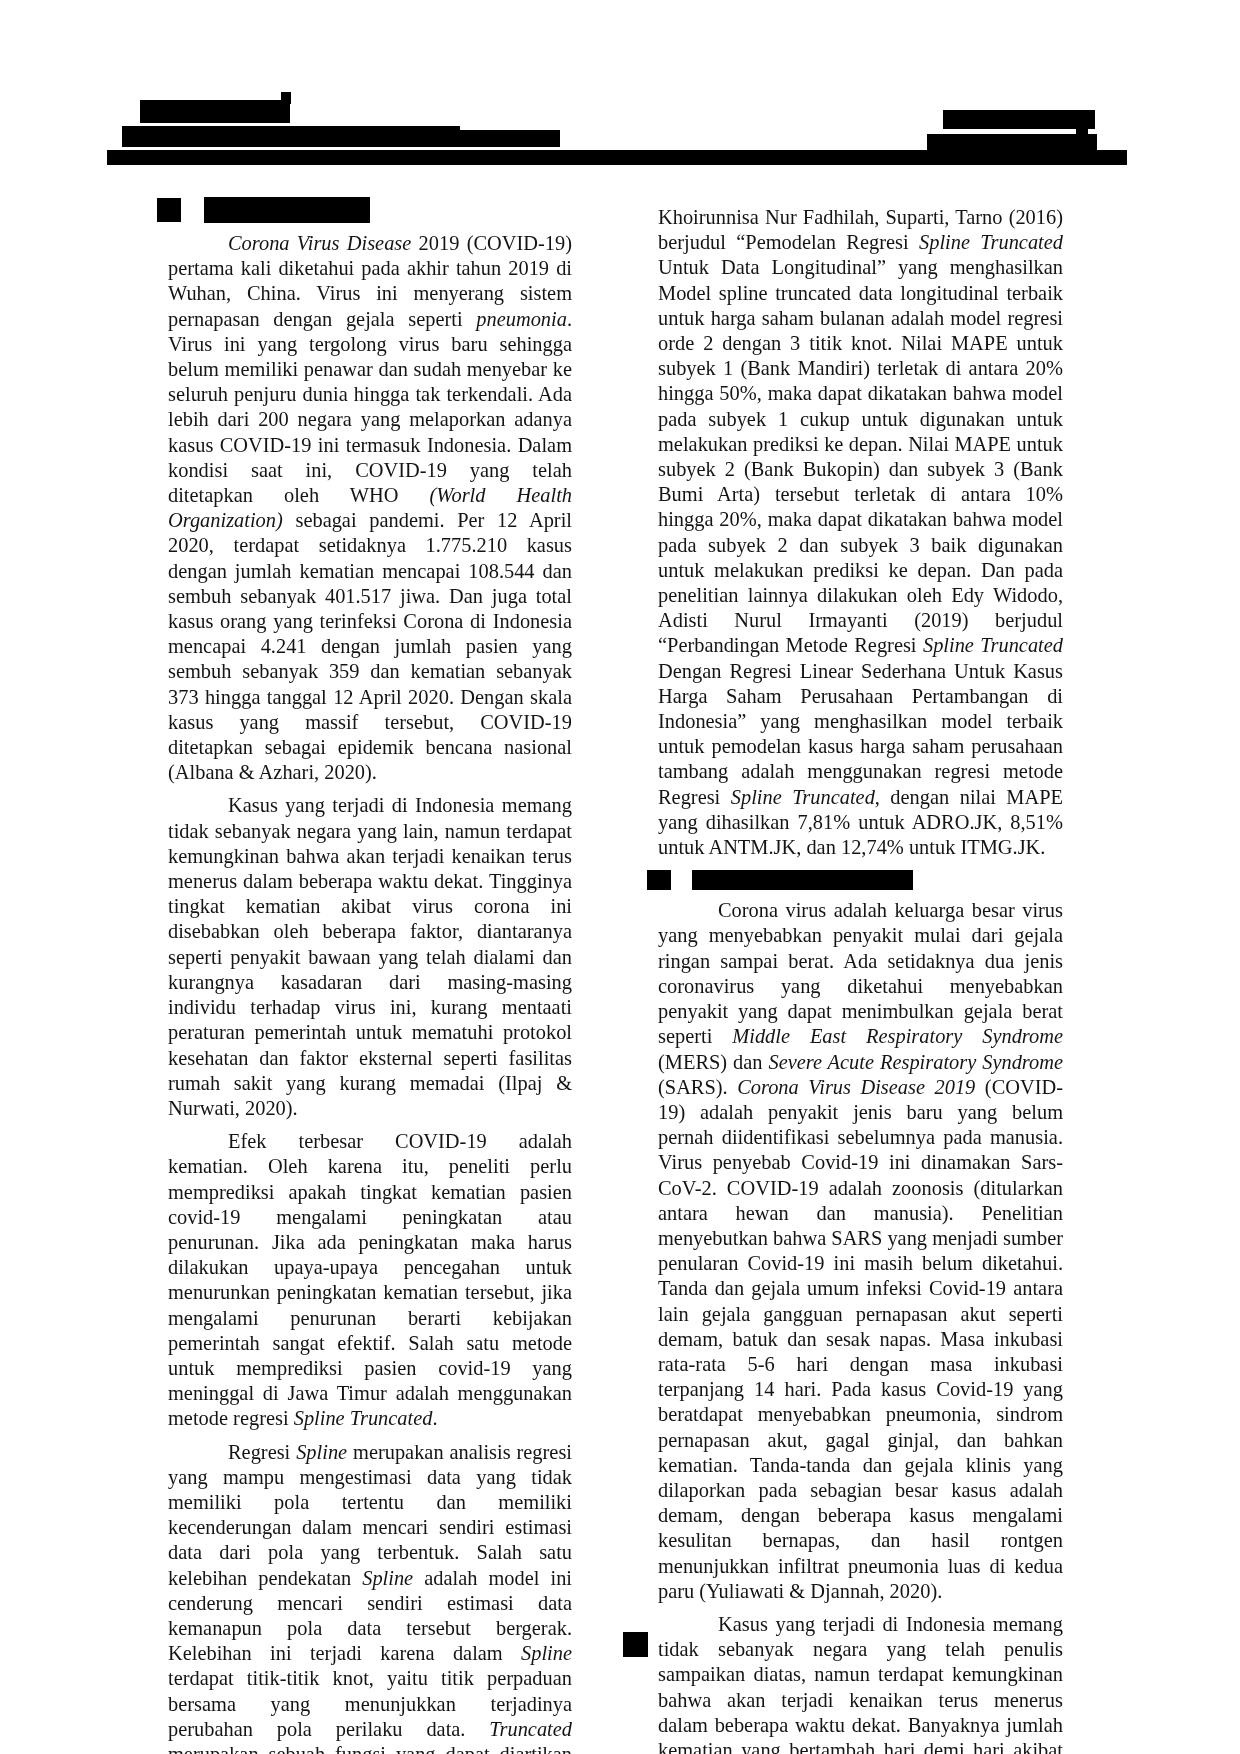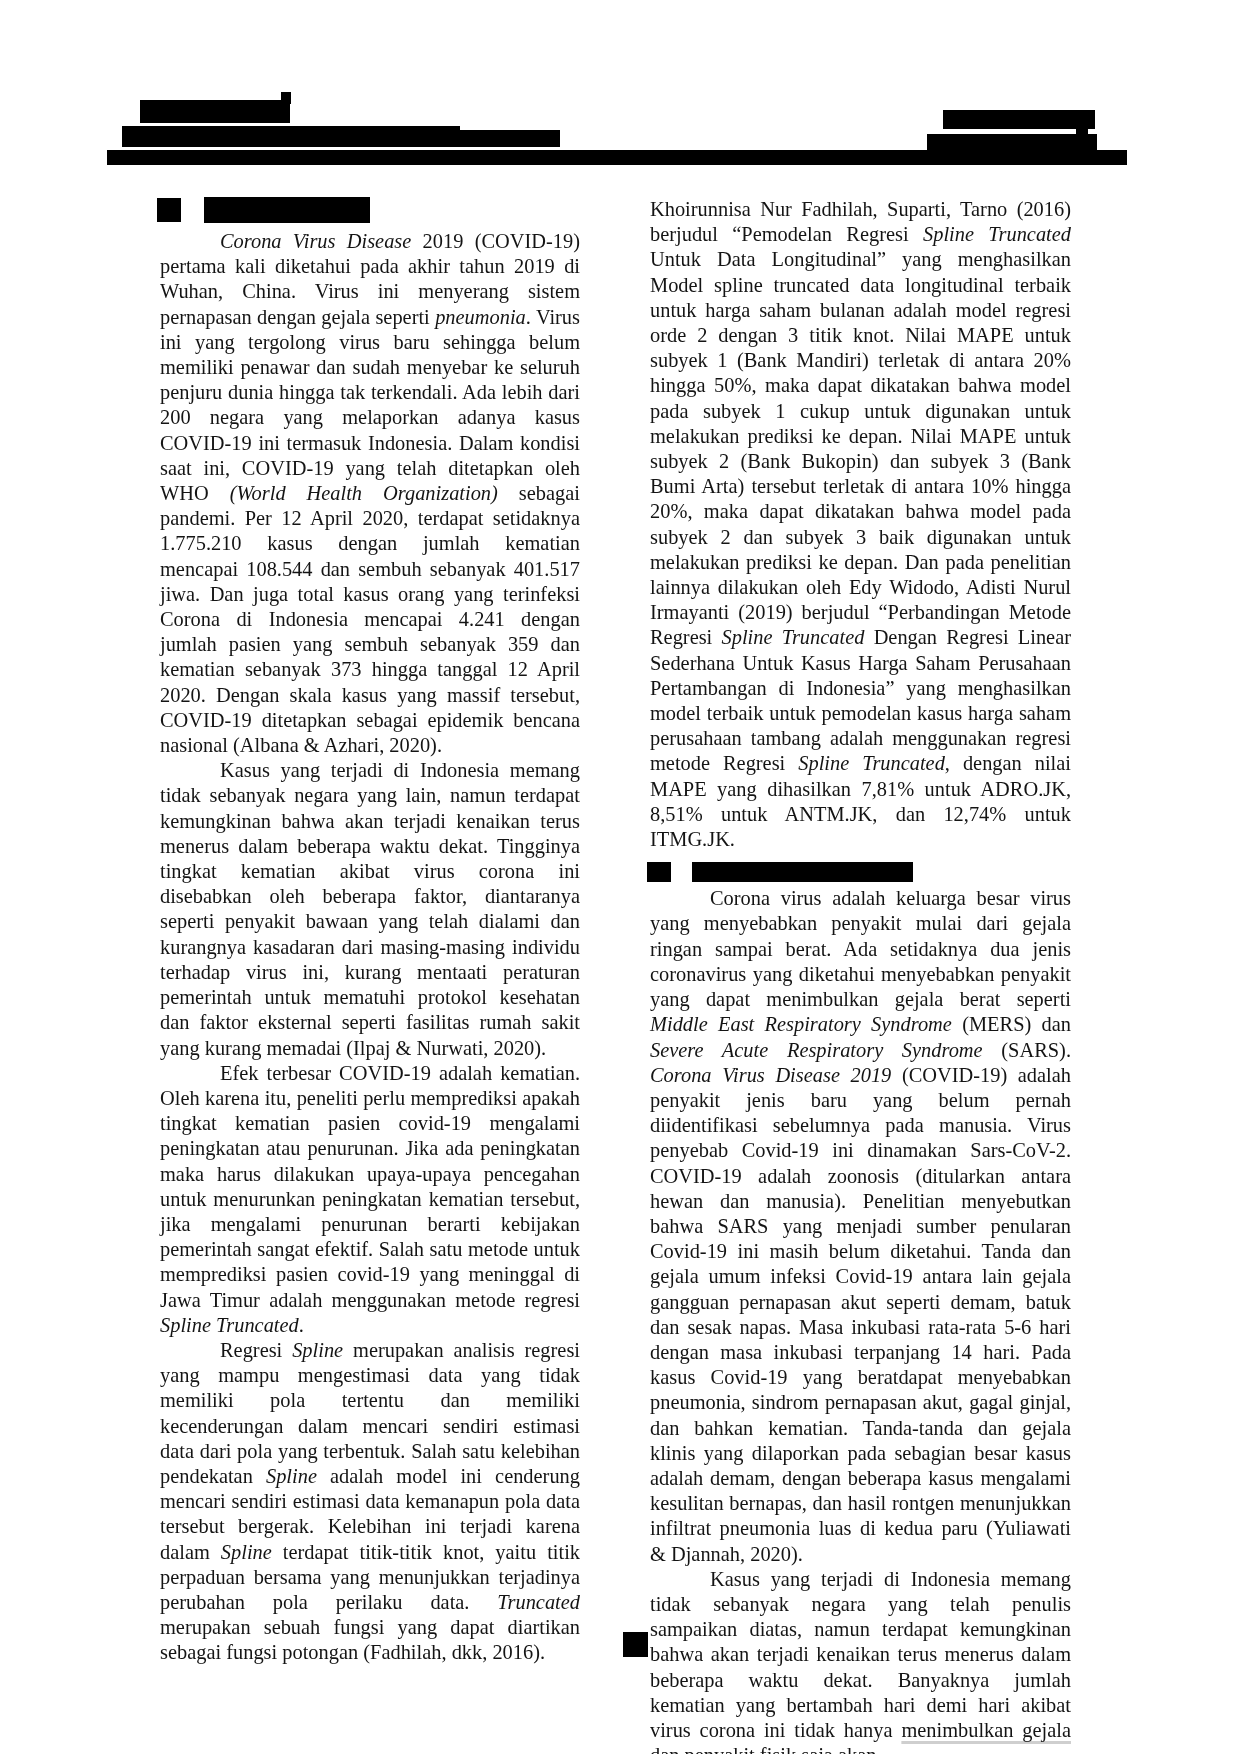--- a/index.html
+++ b/index.html
@@ -14,21 +14,21 @@
   
   .redact { position:absolute; background:#000000; }
   
   .col {
     position:absolute; top:197px; width:420px;
     font-size:20.4px; line-height:25.2px;
     text-align:justify; text-justify:inter-word;
   }
   .col-left  { left:160px; }
   .col-right { left:650px; width:421px; }
-  p.para { margin:0; padding:0;font-family:Liberation Serif, serif; }
+  p.para { margin:8px; padding:0;font-family:Liberation Serif, serif; }
   p.indent { text-indent:60px; }
   .it { font-style:italic; }
   .u-art {
     text-decoration-line:underline;
     text-decoration-color:#cfcfcf;
     text-decoration-thickness:3px;
     text-underline-offset:4px;
   }
   
   .section-heading { display:flex; align-items:center; margin:0 0 6px 0; }

